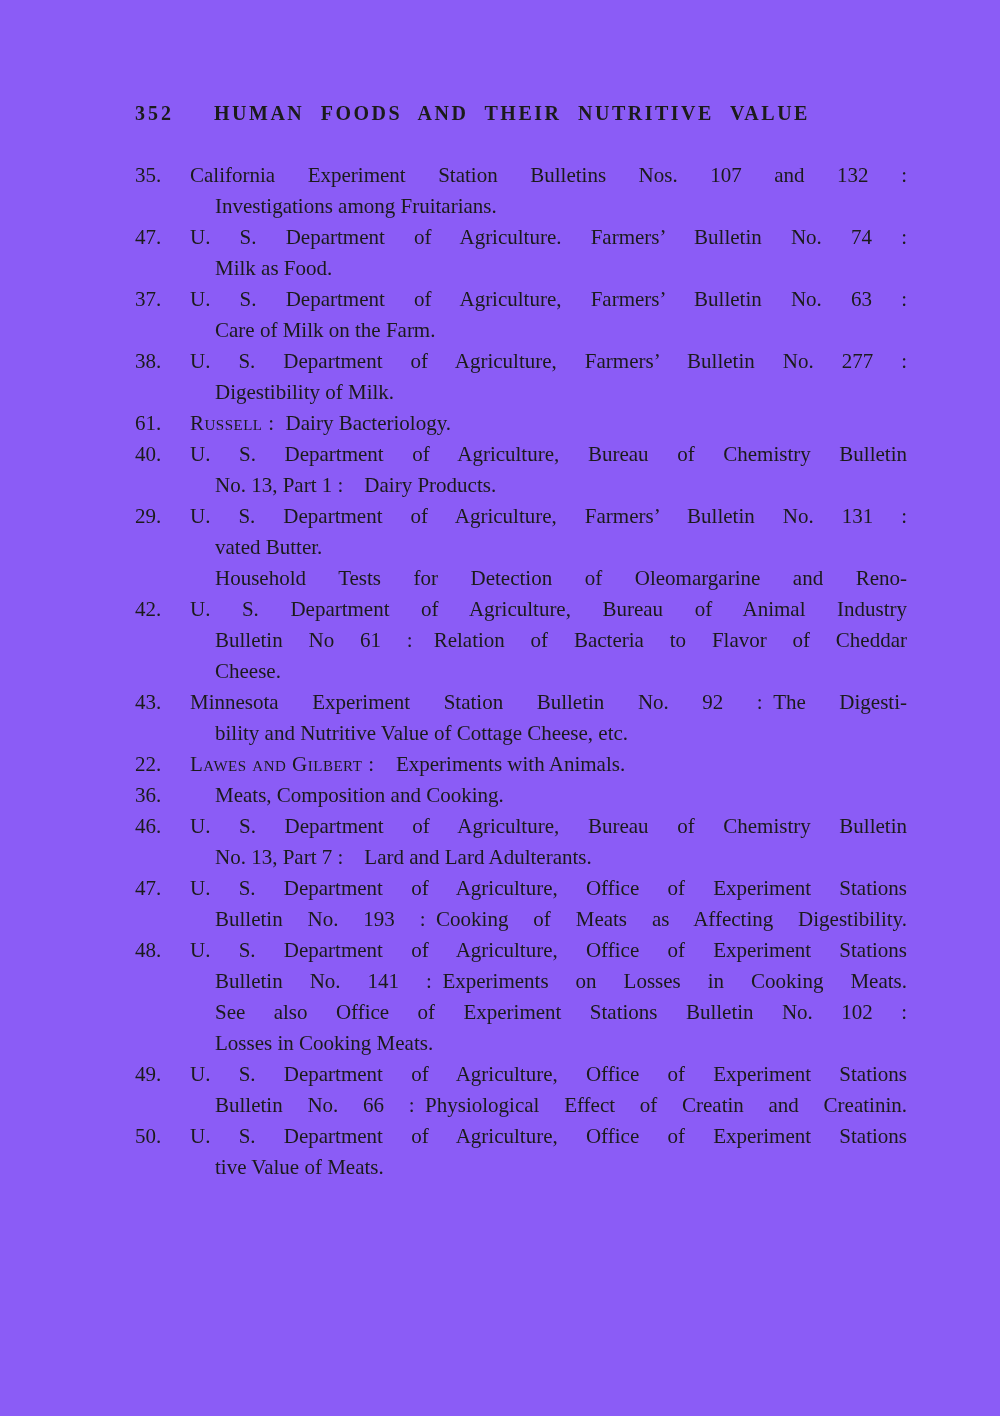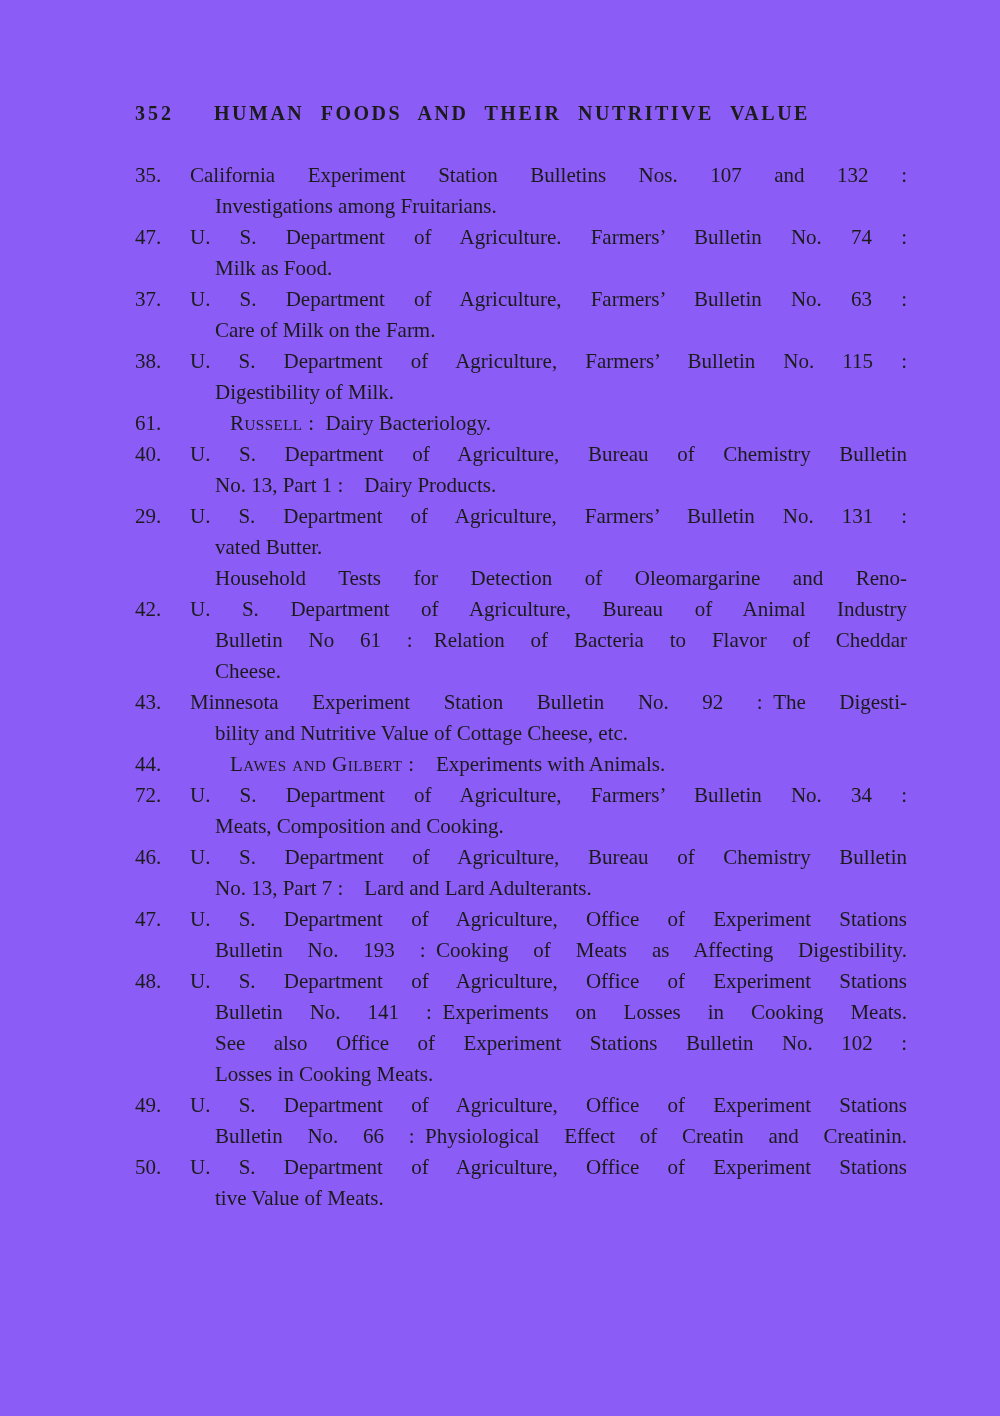--- a/index.html
+++ b/index.html
@@ -35,21 +35,21 @@
     position: absolute;
     left: 135px; top: 160px;
     width: 772px;
     font-size: 21px;
     line-height: 31px;
   }
   .item { position: relative; padding-left: 55px; }
   .num  { position: absolute; left: 0; top: 0; width: 50px; }
   .cont { padding-left: 25px; }
   .jfull { text-align: justify; text-align-last: justify; }
-  .smallcaps { font-variant: small-caps; letter-spacing: 0.5px; margin-left: 40px; }
+  .smallcaps { font-variant: small-caps; letter-spacing: 0.5px; }
 </style>
 </head>
 <body>
 
 <div class="page">
   <header class="page-header">
     <span class="page-number">352</span><span class="running-title">HUMAN FOODS AND THEIR NUTRITIVE VALUE</span>
   </header>
   <main class="biblio">
   <div class="item">
@@ -72,21 +72,21 @@
     <span class="num">37.</span>
     <div class="lines">
           <div class="line jfull">U. S. Department of Agriculture, Farmers’ Bulletin No. 63 :</div>
           <div class="line cont">Care of Milk on the Farm.</div>
         </div>
   </div>
 
   <div class="item">
     <span class="num">38.</span>
     <div class="lines">
-          <div class="line jfull">U. S. Department of Agriculture, Farmers’ Bulletin No. 115 :</div>
+          <div class="line jfull">U. S. Department of Agriculture, Farmers’ Bulletin No. 277 :</div>
           <div class="line cont">Digestibility of Milk.</div>
         </div>
   </div>
 
   <div class="item">
     <span class="num">61.</span>
     <div class="lines">
           <div class="line"><span class="smallcaps">Russell : </span>Dairy Bacteriology.</div>
         </div>
   </div>
@@ -119,30 +119,29 @@
 
   <div class="item">
     <span class="num">43.</span>
     <div class="lines">
           <div class="line jfull">Minnesota Experiment Station Bulletin No. 92 : The Digesti-</div>
           <div class="line cont">bility and Nutritive Value of Cottage Cheese, etc.</div>
         </div>
   </div>
 
   <div class="item">
-    <span class="num">44.</span>
+    <span class="num">22.</span>
     <div class="lines">
           <div class="line"><span class="smallcaps">Lawes and Gilbert : </span>Experiments with Animals.</div>
         </div>
   </div>
 
   <div class="item">
-    <span class="num">72.</span>
+    <span class="num">36.</span>
     <div class="lines">
-          <div class="line jfull">U. S. Department of Agriculture, Farmers’ Bulletin No. 34 :</div>
           <div class="line cont">Meats, Composition and Cooking.</div>
         </div>
   </div>
 
   <div class="item">
     <span class="num">46.</span>
     <div class="lines">
           <div class="line jfull">U. S. Department of Agriculture, Bureau of Chemistry Bulletin</div>
           <div class="line cont">No. 13, Part 7 : Lard and Lard Adulterants.</div>
         </div>

